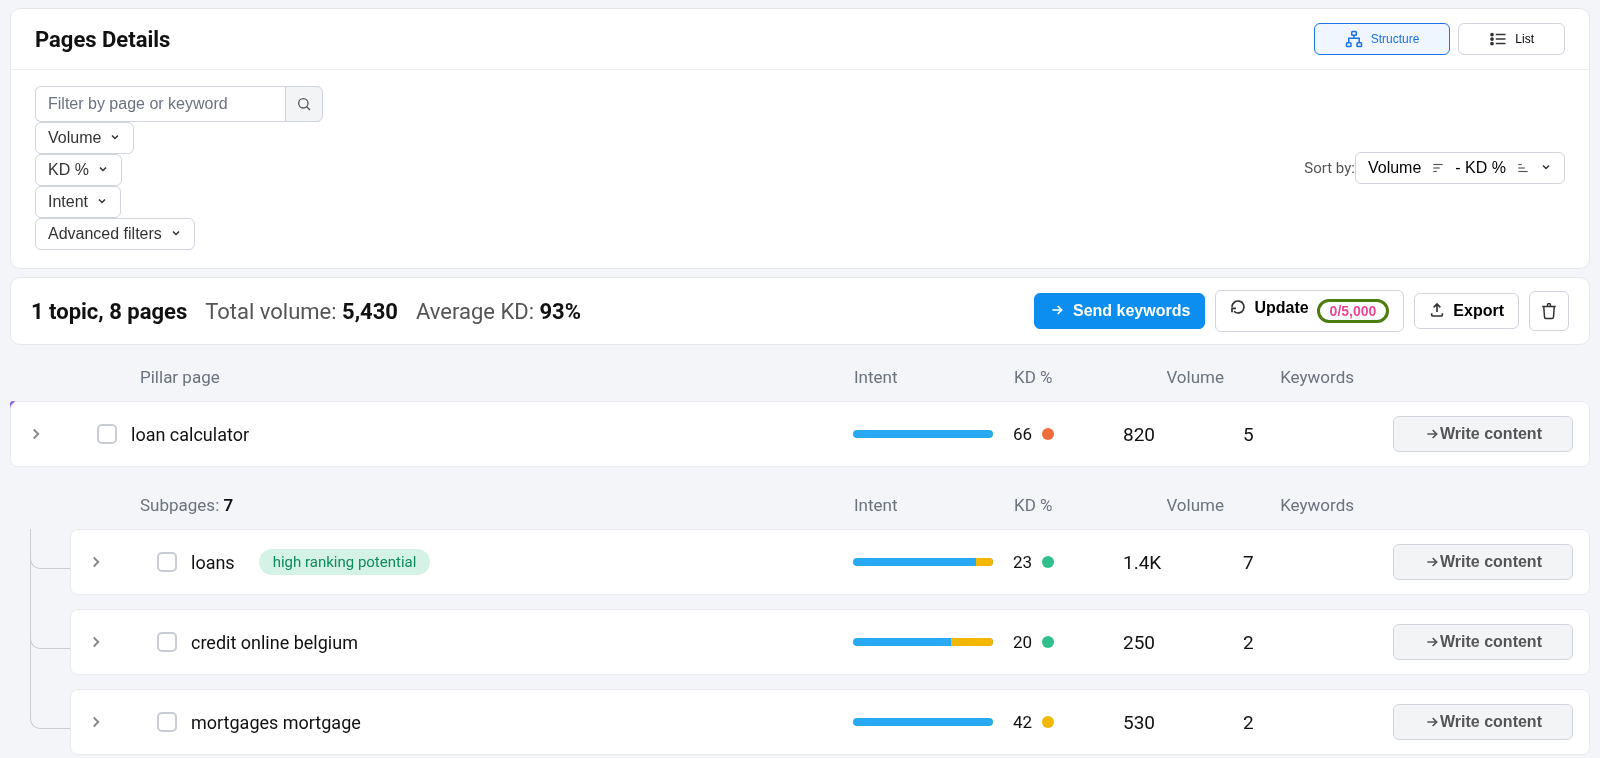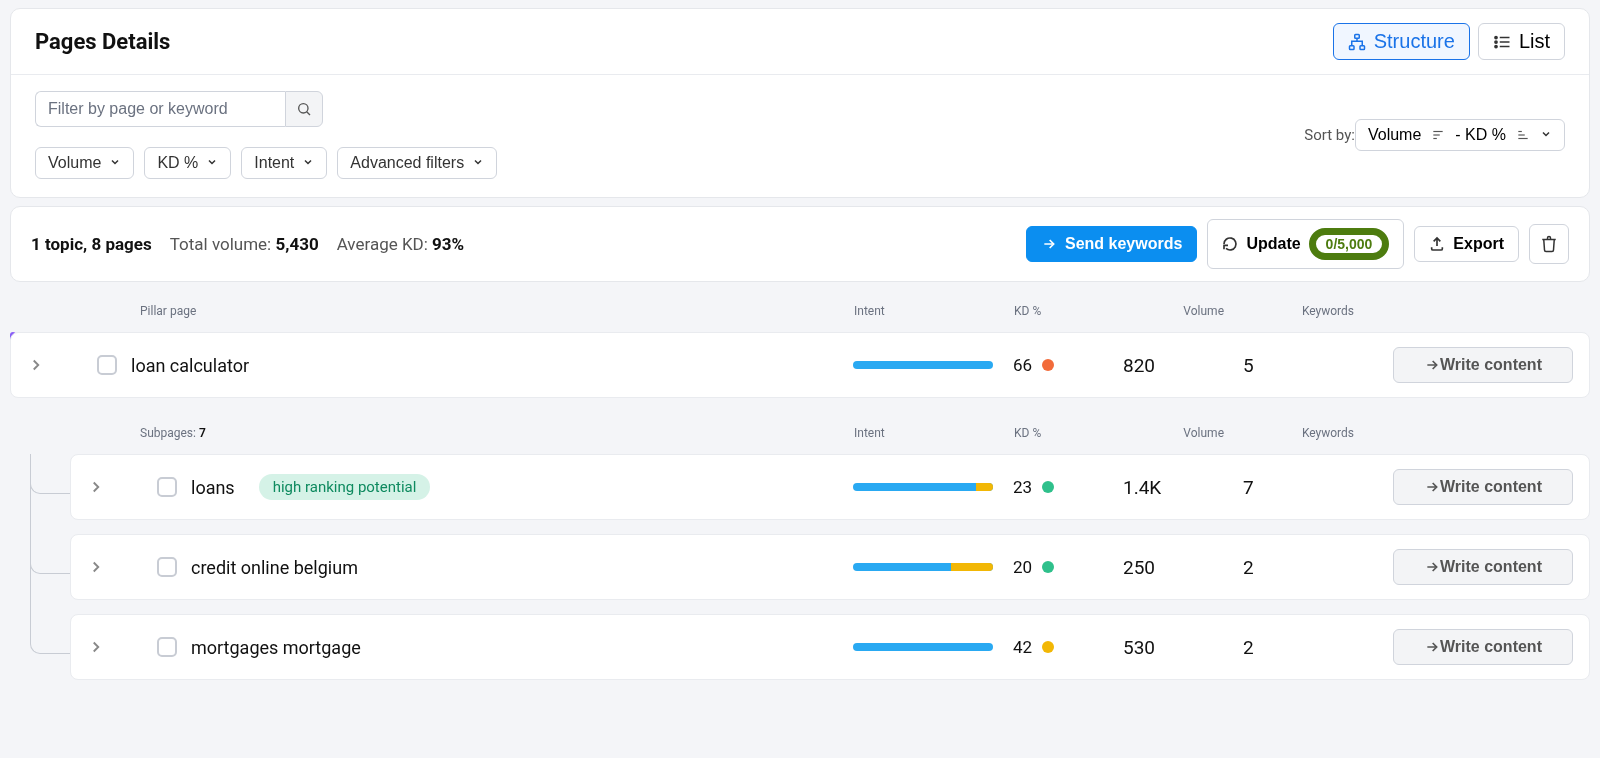--- a/index.html
+++ b/index.html
@@ -25,42 +25,42 @@
   }
   .title {
     font-size: 22px;
     font-weight: 700;
   }
   .view-toggle { display: flex; gap: 8px; }
   .toggle-btn {
     display: inline-flex;
     align-items: center;
     gap: 8px;
-    padding: 6px 14px;
+    padding: 6px 30px;
     border-radius: 6px;
     border: 1px solid #d0d4dc;
     background: #fff;
-    font-size: 20px;
+    font-size: 12px;
     font-weight: 500;
     cursor: pointer;
   }
   .toggle-btn.active {
     border-color: #1a73e8;
     color: #1a73e8;
     background: #f0f6ff;
   }
   .filters-row {
     display: flex;
     align-items: center;
     justify-content: space-between;
     padding: 16px 24px 18px 24px;
     gap: 12px;
     flex-wrap: wrap;
   }
-  .filters-left { display: flex; gap: 10px; flex-wrap: wrap; align-items: flex-start; }
+  .filters-left { display: flex; flex-wrap: wrap; align-items: flex-start; flex-direction: column; }
   .search-wrap { display: flex; }
   .search-input {
     border: 1px solid #d0d4dc;
     border-right: none;
     border-radius: 6px 0 0 6px;
     padding: 8px 12px;
     font-size: 16px;
     width: 250px;
     color: #555;
   }
@@ -102,46 +102,45 @@
     font-size: 16px;
     background: #fff;
     cursor: pointer;
   }
   .summary-bar {
     display: flex;
     align-items: center;
     justify-content: space-between;
     padding: 12px 20px;
   }
-  .summary-left { display: flex; gap: 18px; align-items: flex-start; font-size: 17px; }
+  .summary-left { display: flex; gap: 18px; align-items: flex-start; font-size: 22px; }
   .summary-left .muted { color: #555; }
   .summary-right { display: flex; gap: 10px; align-items: center; }
   .btn {
     display: inline-flex;
-    align-items: center;
     gap: 8px;
     border: 1px solid #d0d4dc;
     border-radius: 6px;
     padding: 8px 14px;
     font-size: 16px;
     font-weight: 600;
     background: #fff;
     cursor: pointer;
   }
   .btn.primary {
     background: #0b8ef0;
     border-color: #0b8ef0;
     color: #fff;
   }
   .pill {
-    border: 7px solid #4d7c0f;
+    border: 3px solid #4d7c0f;
     border-radius: 999px;
     padding: 1px 10px;
     font-size: 14px;
-    color: #4d7c0f;
+    color: #ec4899;
     background: #fff;
   }
   .icon-btn {
     display: inline-flex;
     align-items: center;
     justify-content: center;
     border: 1px solid #d0d4dc;
     border-radius: 6px;
     width: 40px;
     height: 40px;
@@ -155,21 +154,21 @@
     width: 6px;
     border-radius: 4px;
     background: linear-gradient(#8b5cf6, #3b82f6);
   }
   .cols-header {
     display: grid;
     grid-template-columns: 60px 1fr 160px 110px 120px 130px 200px;
     align-items: center;
     padding: 14px 16px 14px 10px;
     color: #6b7280;
-    font-size: 12px;
+    font-size: 17px;
   }
   .cols-header .pillar-col { padding-left: 60px; }
   .row {
     display: grid;
     grid-template-columns: 60px 1fr 160px 110px 120px 130px 200px;
     align-items: center;
     background: #fff;
     border: 1px solid #e9ebef;
     border-radius: 8px;
     padding: 14px 16px 14px 10px;

